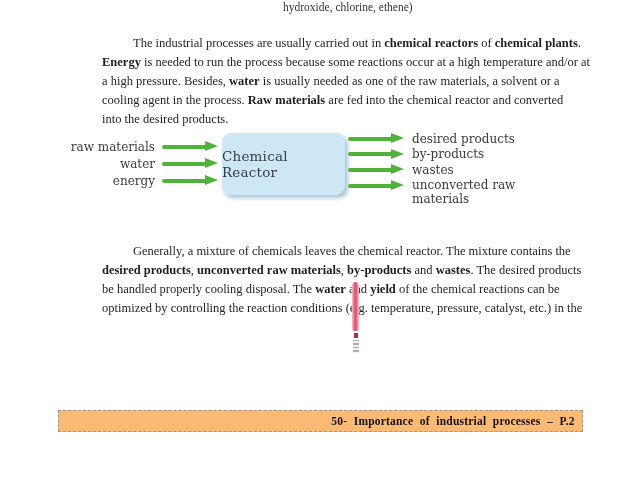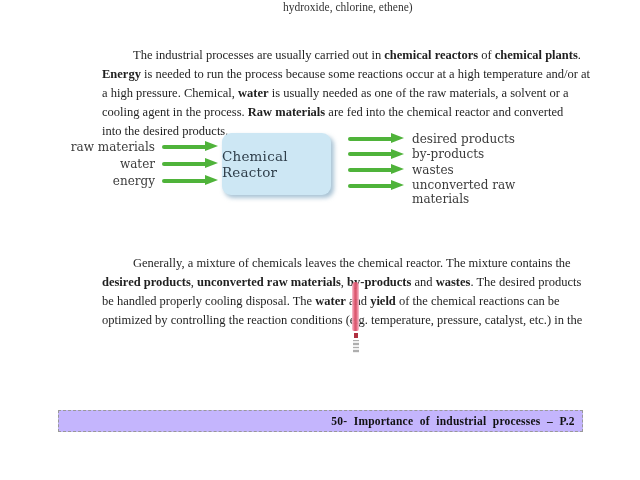--- a/index.html
+++ b/index.html
@@ -27,21 +27,21 @@
   
   .para {
     position: absolute;
     left: 102px;
     width: 448px;
     font-size: 12.5px;
     line-height: 19px;
     color: #1f1f1f;
   }
   .para .line { white-space: nowrap; }
-  .para .line:first-child { text-indent: 31px; margin-top: 12px; }
+  .para .line:first-child { text-indent: 31px; }
   .para b { font-weight: bold; }
   #para1 { top: 34px; }
   #para2 { top: 242px; }
 
   
   .diagram { position: absolute; left: 0; top: 0; width: 640px; height: 480px; pointer-events: none; }
   .inputs { position: absolute; left: 80px; top: 138px; }
   .in-row { display: flex; align-items: center; justify-content: flex-end; height: 17px; width: 138px; }
   .in-label {
     font-family: "DejaVu Serif", serif;
@@ -56,21 +56,21 @@
     background: var(--arrow-color, #4fb33a); border-radius: 2px;
   }
   .arrow .head {
     position: absolute; right: 0; top: 0; width: 0; height: 0;
     border-left: 13px solid var(--arrow-color, #4fb33a);
     border-top: 5.5px solid transparent;
     border-bottom: 5.5px solid transparent;
   }
 
   .reactor-box {
-    position: absolute; left: 222px; top: 133px; width: 109px; height: 62px;
+    position: absolute; left: 222px; top: 133px; width: 123px; height: 62px;
     background: var(--box-fill, #cde7f4);
     border-radius: 9px;
     box-shadow: 2.5px 3px 4px rgba(125, 165, 190, 0.65);
     display: flex; align-items: center; justify-content: center;
   }
   .reactor-label {
     font-family: "DejaVu Serif", serif;
     font-size: 13.5px;
     color: #2f3e4a;
     letter-spacing: 0.2px;
@@ -102,21 +102,21 @@
     position: absolute; left: 0.5px; top: 58px; width: 6px; height: 13px;
     background: repeating-linear-gradient(180deg, #9a9a9a 0 1.5px, #ececec 1.5px 3.5px);
     opacity: 0.8;
   }
 
   
   .footer {
     position: absolute; left: 58px; top: 410px; width: 523px; height: 20px;
     border: 1px dashed #999999;
     display: flex;
-    background: #c4b5fd;
+    background: #fdba74;
     align-items: center;
   }
   .footer-cell-left { width: 264px; border-right: 1px dashed #999999; }
   .footer-cell-right {
     flex: 1;
     display: flex; align-items: center; justify-content: center;
     font-family: "Liberation Serif", serif;
     font-weight: bold;
     font-size: 11.5px;
     color: #111111;
@@ -128,21 +128,21 @@
 </head>
 <body>
 
 <div id="canvas">
 
   <div class="top-line">hydroxide, chlorine, ethene)</div>
 
   <div id="para1" class="para">
       <div class="line"><span>The industrial processes are usually carried out in </span><b>chemical reactors</b><span> of </span><b>chemical plants</b><span>.</span></div>
       <div class="line"><b>Energy</b><span> is needed to run the process because some reactions occur at a high temperature and/or at</span></div>
-      <div class="line"><span>a high pressure. Chemical, </span><b>water</b><span> is usually needed as one of the raw materials, a solvent or a</span></div>
+      <div class="line"><span>a high pressure. Besides, </span><b>water</b><span> is usually needed as one of the raw materials, a solvent or a</span></div>
       <div class="line"><span>cooling agent in the process. </span><b>Raw materials</b><span> are fed into the chemical reactor and converted</span></div>
       <div class="line"><span>into the desired products.</span></div>
     </div>
 
   <div class="diagram">
 
     <div class="inputs">
       <div class="in-row">
         <span class="in-label">raw materials</span>
         <span class="arrow">

